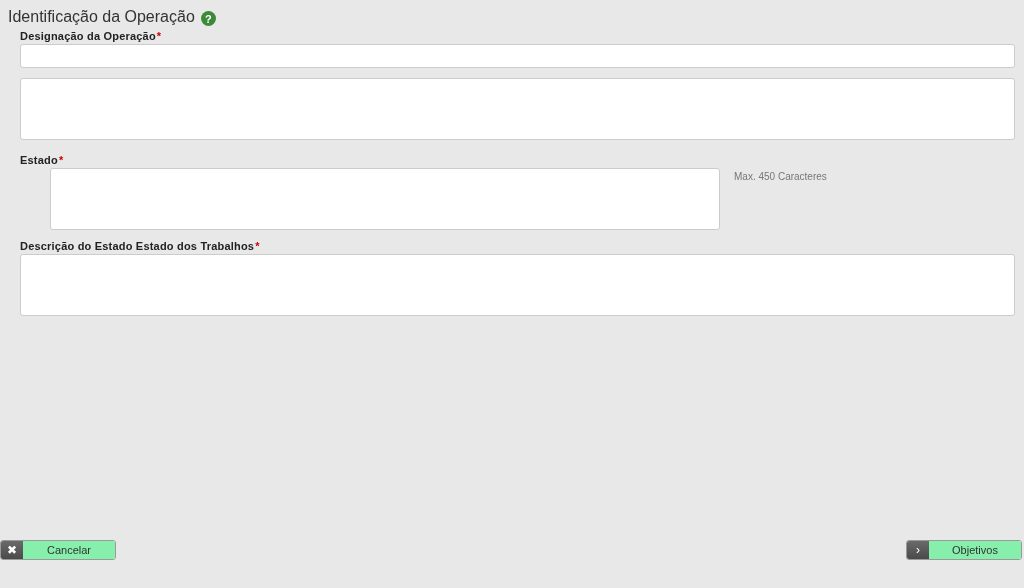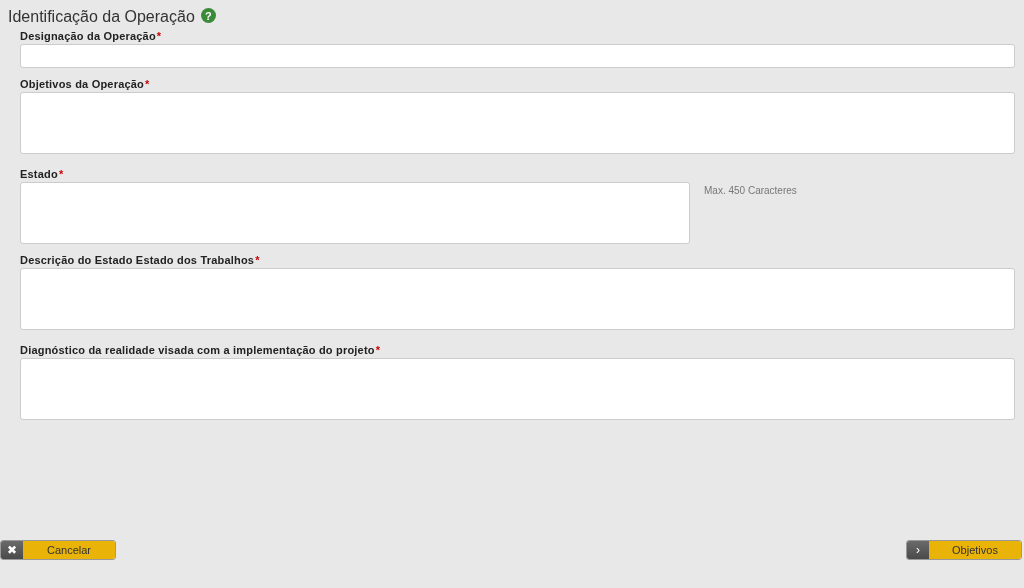--- a/index.html
+++ b/index.html
@@ -16,21 +16,21 @@
       overflow: hidden;
     }
     .form-area {
       padding: 8px 8px 0 8px;
     }
     .section-title {
       font-size: 16px;
       color: #333;
       font-weight: 400;
       display: flex;
-      align-items: flex-start;
+      align-items: flex-end;
       gap: 6px;
       margin-bottom: 4px;
     }
     .help-icon {
       display: inline-flex;
       align-items: center;
       justify-content: center;
       width: 15px;
       height: 15px;
       background: #3a8a3a;
@@ -74,20 +74,21 @@
       background: #fff;
       padding: 4px 6px;
       font-size: 12px;
       font-family: inherit;
       resize: none;
     }
     .resumo-row {
       display: flex;
       align-items: flex-start;
       gap: 14px;
+      margin-left: 30px;
     }
     .resumo-textarea {
       width: 670px;
       height: 62px;
       border: 1px solid #ccc;
       border-radius: 3px;
       background: #fff;
       padding: 4px 6px;
       font-size: 12px;
       font-family: inherit;
@@ -126,21 +127,21 @@
       font-size: 12px;
       cursor: pointer;
     }
     .btn-label {
       width: 92px;
       display: flex;
       align-items: center;
       justify-content: center;
       font-size: 11px;
       color: #333;
-      background: #eab308;
+      background: #86efac;
       cursor: pointer;
     }
     .btn-group.right {
       margin-right: 0;
     }
   </style>
 </head>
 <body>
 
 <div class="form-area">
@@ -151,49 +152,40 @@
 
   <div class="field">
     <label class="field-label">
       <span>Designação da Operação</span><span class="req">*</span>
     </label>
     <input type="text" class="text-input" value="" style="">
   </div>
 
 
   <div class="field">
-    <label class="field-label">
-      <span>Objetivos da Operação</span><span class="req">*</span>
-    </label>
     <textarea class="textarea-input" style=""></textarea>
   </div>
 
   <div class="field">
     <label class="field-label">
       <span>Estado</span><span class="req">*</span>
     </label>
     <div class="resumo-row">
       <textarea class="resumo-textarea" style=""></textarea>
       <div class="hint">Max. 450 Caracteres</div>
     </div>
   </div>
 
   <div class="field">
     <label class="field-label">
       <span>Descrição do Estado Estado dos Trabalhos</span><span class="req">*</span>
     </label>
     <textarea class="textarea-input" style=""></textarea>
   </div>
 
-  <div class="field">
-    <label class="field-label">
-      <span>Diagnóstico da realidade visada com a implementação do projeto</span><span class="req">*</span>
-    </label>
-    <textarea class="textarea-input" style=""></textarea>
-  </div>
 </div>
 
 <div class="footer">
   <div class="btn-group">
     <div class="btn-icon">✖</div>
     <div class="btn-label">Cancelar</div>
   </div>
   <div class="btn-group right">
     <div class="btn-icon">›</div>
     <div class="btn-label">Objetivos</div>

